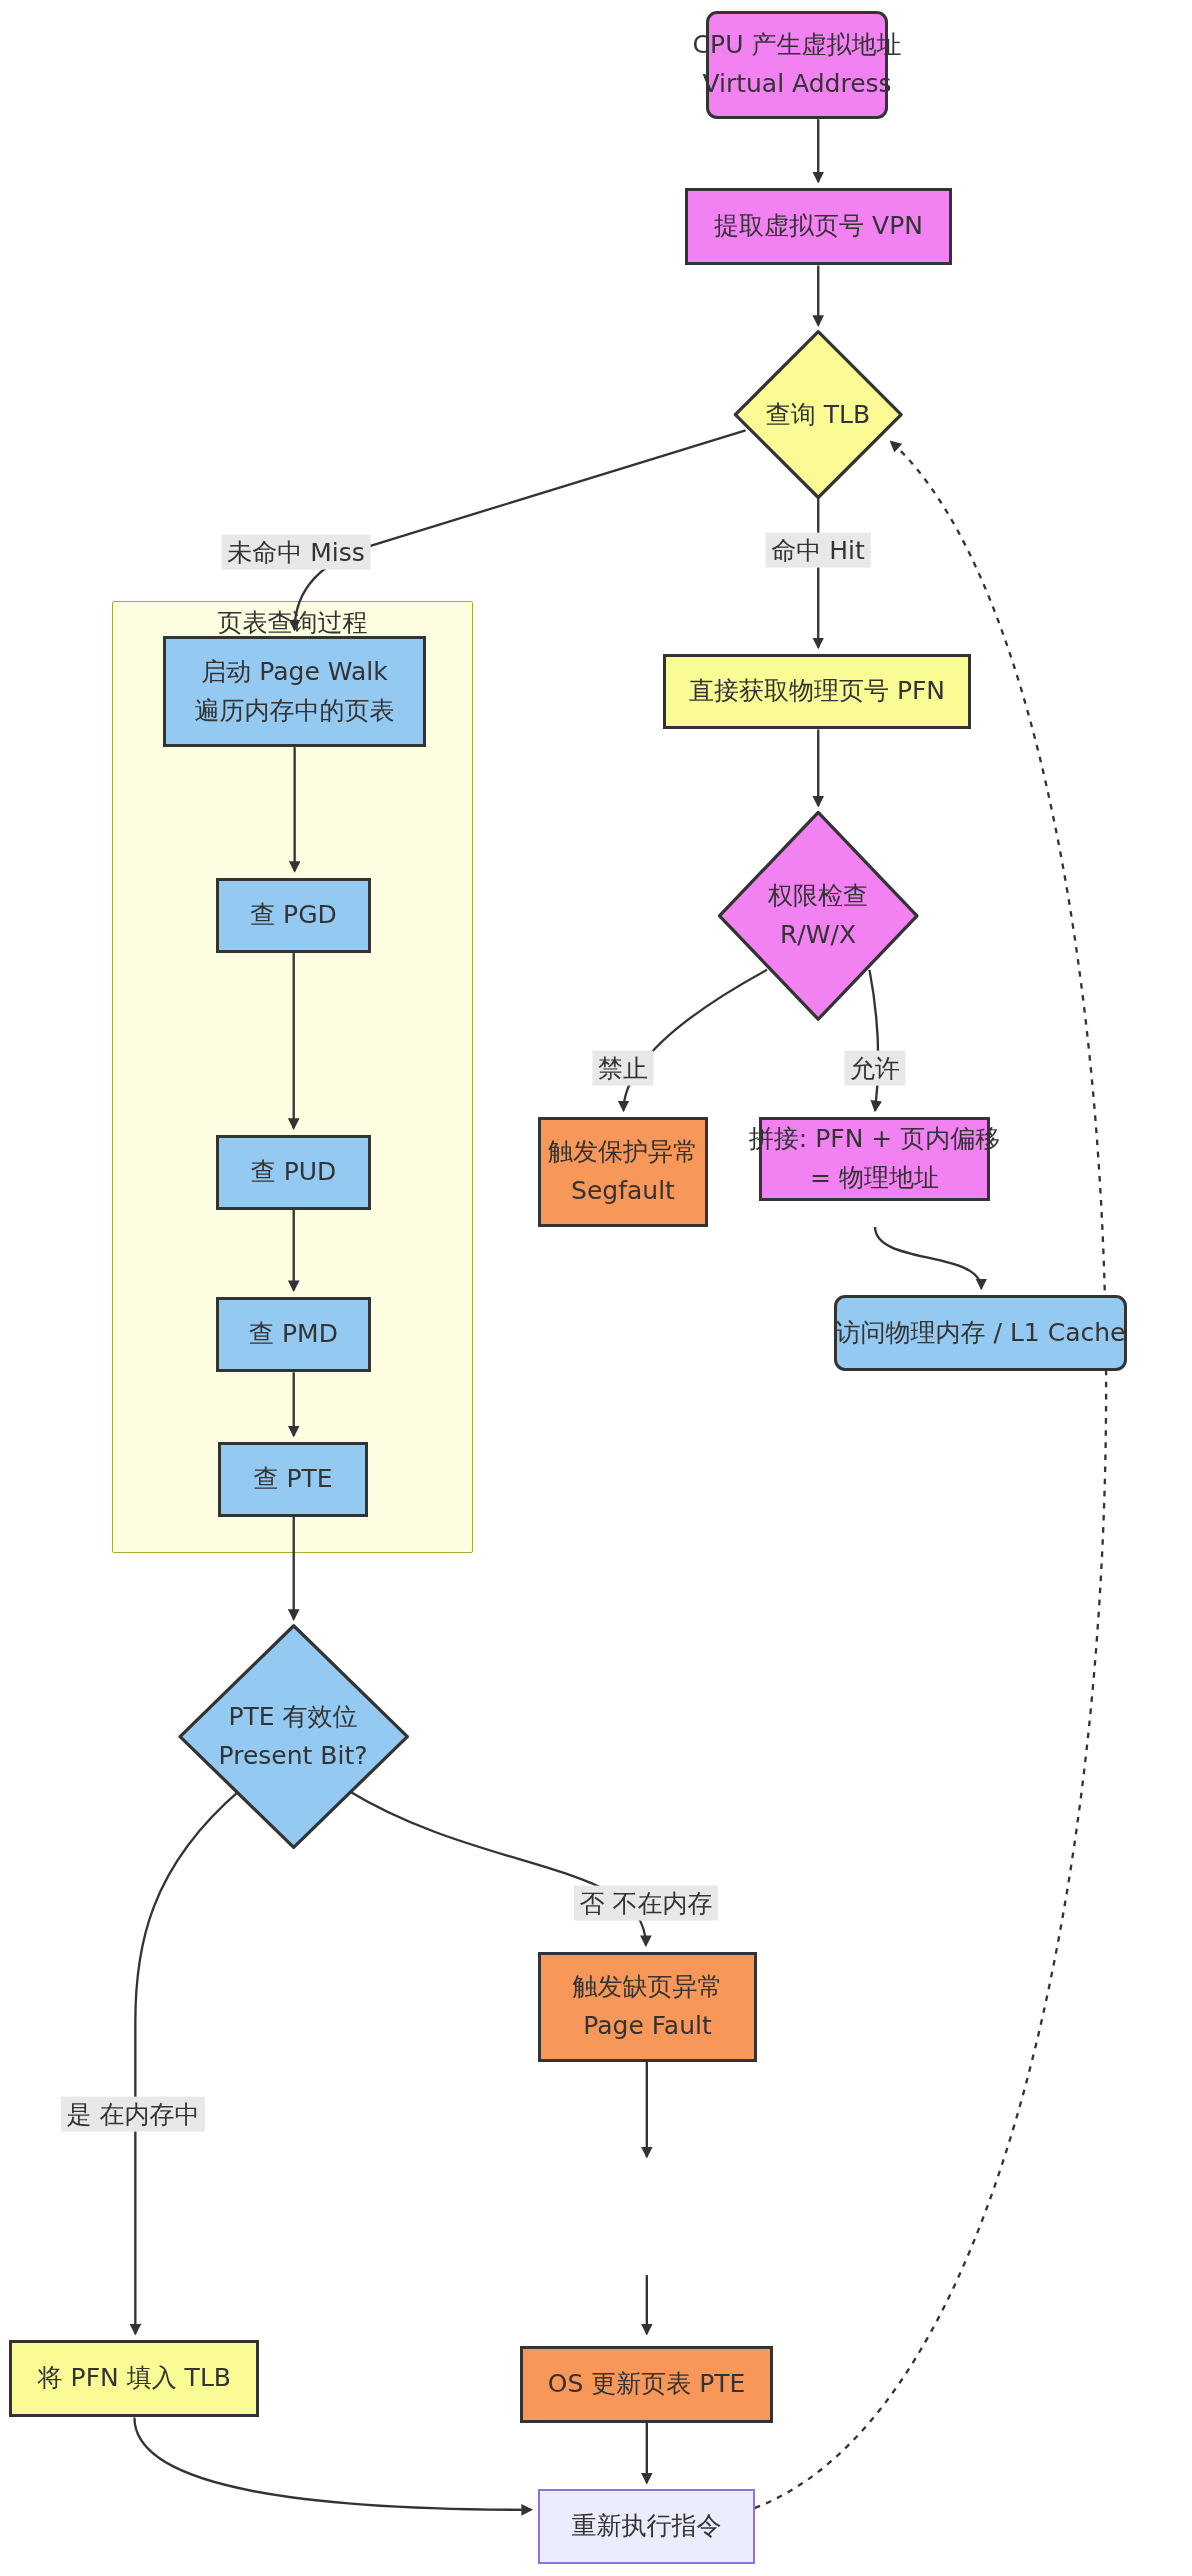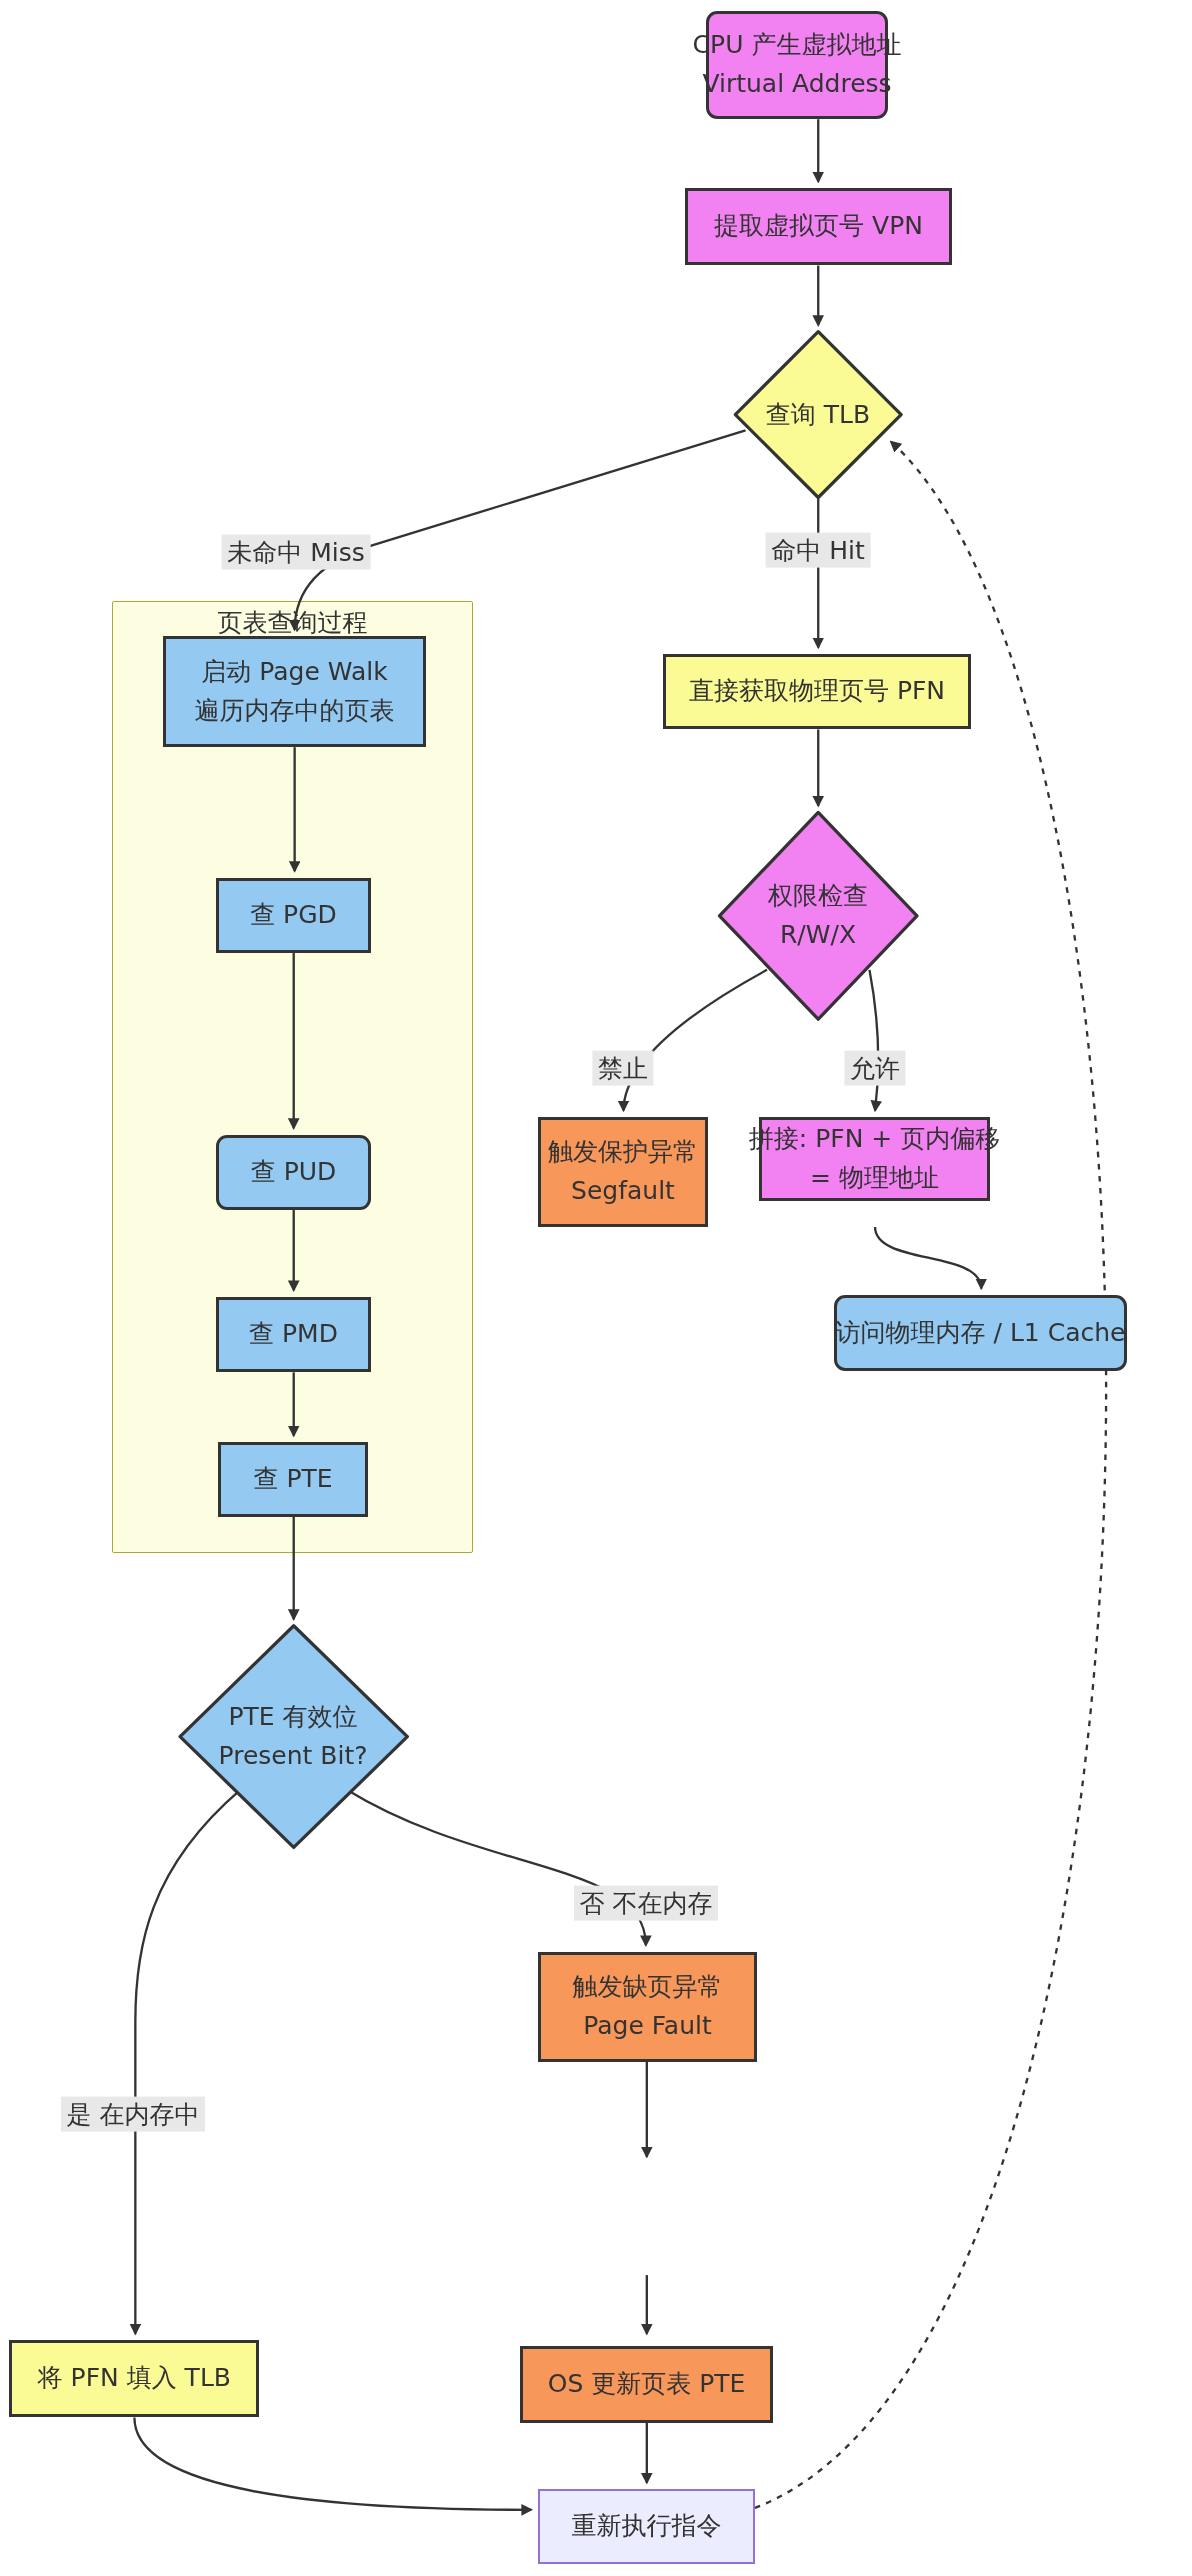--- a/index.html
+++ b/index.html
@@ -93,21 +93,21 @@
 
   <div class="node blue" style="left:163px;top:636px;width:263px;height:111px;">
     <span>启动 Page Walk</span>
     <span>遍历内存中的页表</span>
   </div>
 
   <div class="node blue" style="left:216px;top:878px;width:155px;height:75px;">
     <span>查 PGD</span>
   </div>
 
-  <div class="node blue" style="left:216px;top:1135px;width:155px;height:75px;border-radius:11px;">
+  <div class="node blue" style="left:216px;top:1135px;width:155px;height:75px;">
     <span>查 PUD</span>
   </div>
 
   <div class="node blue" style="left:216px;top:1297px;width:155px;height:75px;">
     <span>查 PMD</span>
   </div>
 
   <div class="node blue" style="left:218px;top:1442px;width:150px;height:75px;">
     <span>查 PTE</span>
   </div>

